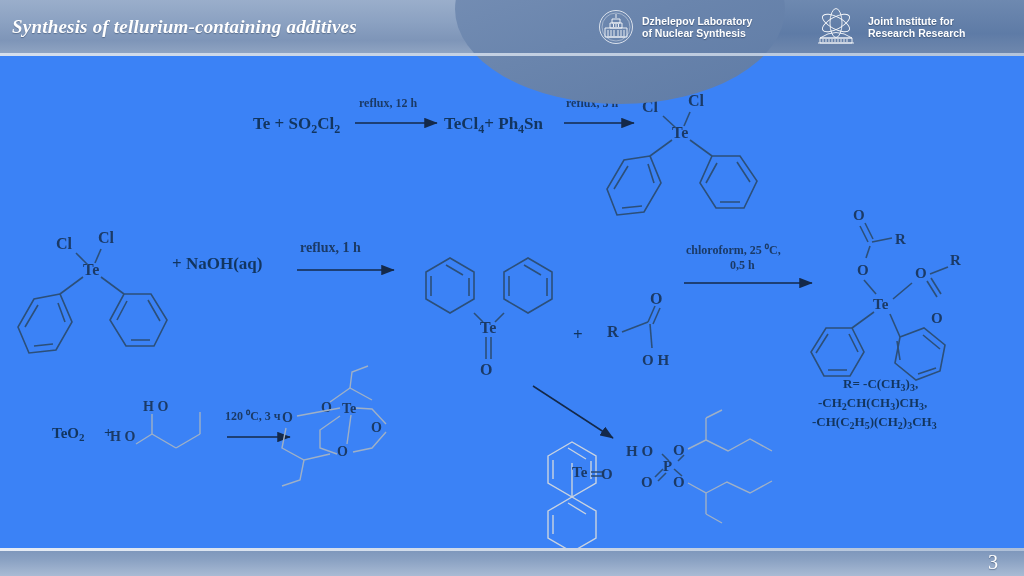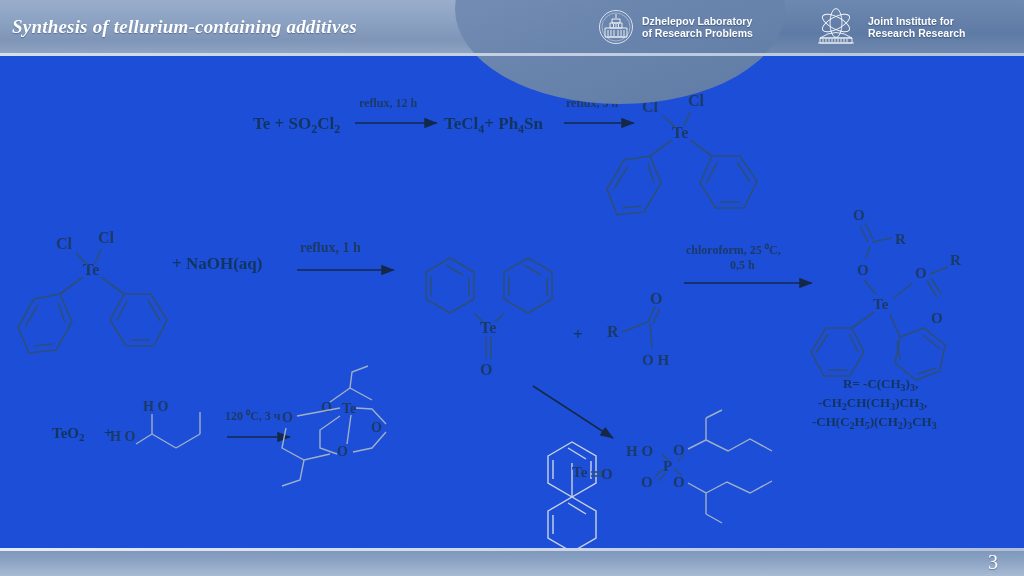--- a/index.html
+++ b/index.html
@@ -1,17 +1,17 @@
 <!DOCTYPE html>
 <html><head>
 <meta charset="utf-8">
 <style>
   html,body{margin:0;padding:0;}
   body{width:1024px;height:576px;background:#ffffff;font-family:"Liberation Serif",serif;overflow:hidden;position:relative;}
-  .slide{position:absolute;inset:0;width:1024px;height:576px;background:#1d4ed8;overflow:hidden;}
+  .slide{position:absolute;inset:0;width:1024px;height:576px;background:#3b82f6;overflow:hidden;}
 
   
   .header{position:absolute;left:0;top:0;width:1024px;height:56px;
     background:linear-gradient(180deg,#9aaecb 0%,#8ca2c2 38%,#7e95b8 72%,#93a7c4 100%);
     overflow:visible;z-index:5;}
   .header-dark{position:absolute;left:515px;top:0;width:509px;height:56px;
     background:linear-gradient(180deg,#6e89b0 0%,#5e7ba6 60%,#7189ae 100%);}
   .header-swoosh{position:absolute;left:455px;top:-86px;width:330px;height:190px;border-radius:50%;
     background:linear-gradient(160deg,#7b93b8 0%,#6a85ad 55%,#5f7ba5 100%);}
   .header-swoosh2{position:absolute;left:470px;top:34px;width:300px;height:46px;border-radius:0 0 60% 60%/0 0 100% 100%;
@@ -71,21 +71,21 @@
         <path d="M14 11 h8 v4 h-8 z"></path>
         <path d="M12 15 h12 v5 h-12 z"></path>
         <path d="M7 20 h22 v9 h-22 z"></path>
         <path d="M9 29 h18"></path>
         <path d="M10 22 v6 M13 22 v6 M16 22 v6 M20 22 v6 M23 22 v6 M26 22 v6"></path>
         <path d="M15.5 16 v3 M18 16 v3 M20.5 16 v3"></path>
       </g>
     </svg>
     <div class="logo-text">
       <span>Dzhelepov Laboratory</span>
-      <span>of Research Problems</span>
+      <span>of Nuclear Synthesis</span>
     </div>
   </div>
 
   <div class="logo-block" id="jinr-logo">
     <svg width="48" height="38" viewBox="0 0 48 38">
       <g stroke="#ffffff" stroke-width="0.9" fill="none" opacity=".95">
         <ellipse cx="24" cy="15" rx="15" ry="6" transform="rotate(-28 24 15)"></ellipse>
         <ellipse cx="24" cy="15" rx="15" ry="6" transform="rotate(28 24 15)"></ellipse>
         <ellipse cx="24" cy="15" rx="6" ry="14.5"></ellipse>
         <path d="M8 30 q16 -11 32 0 z"></path>

